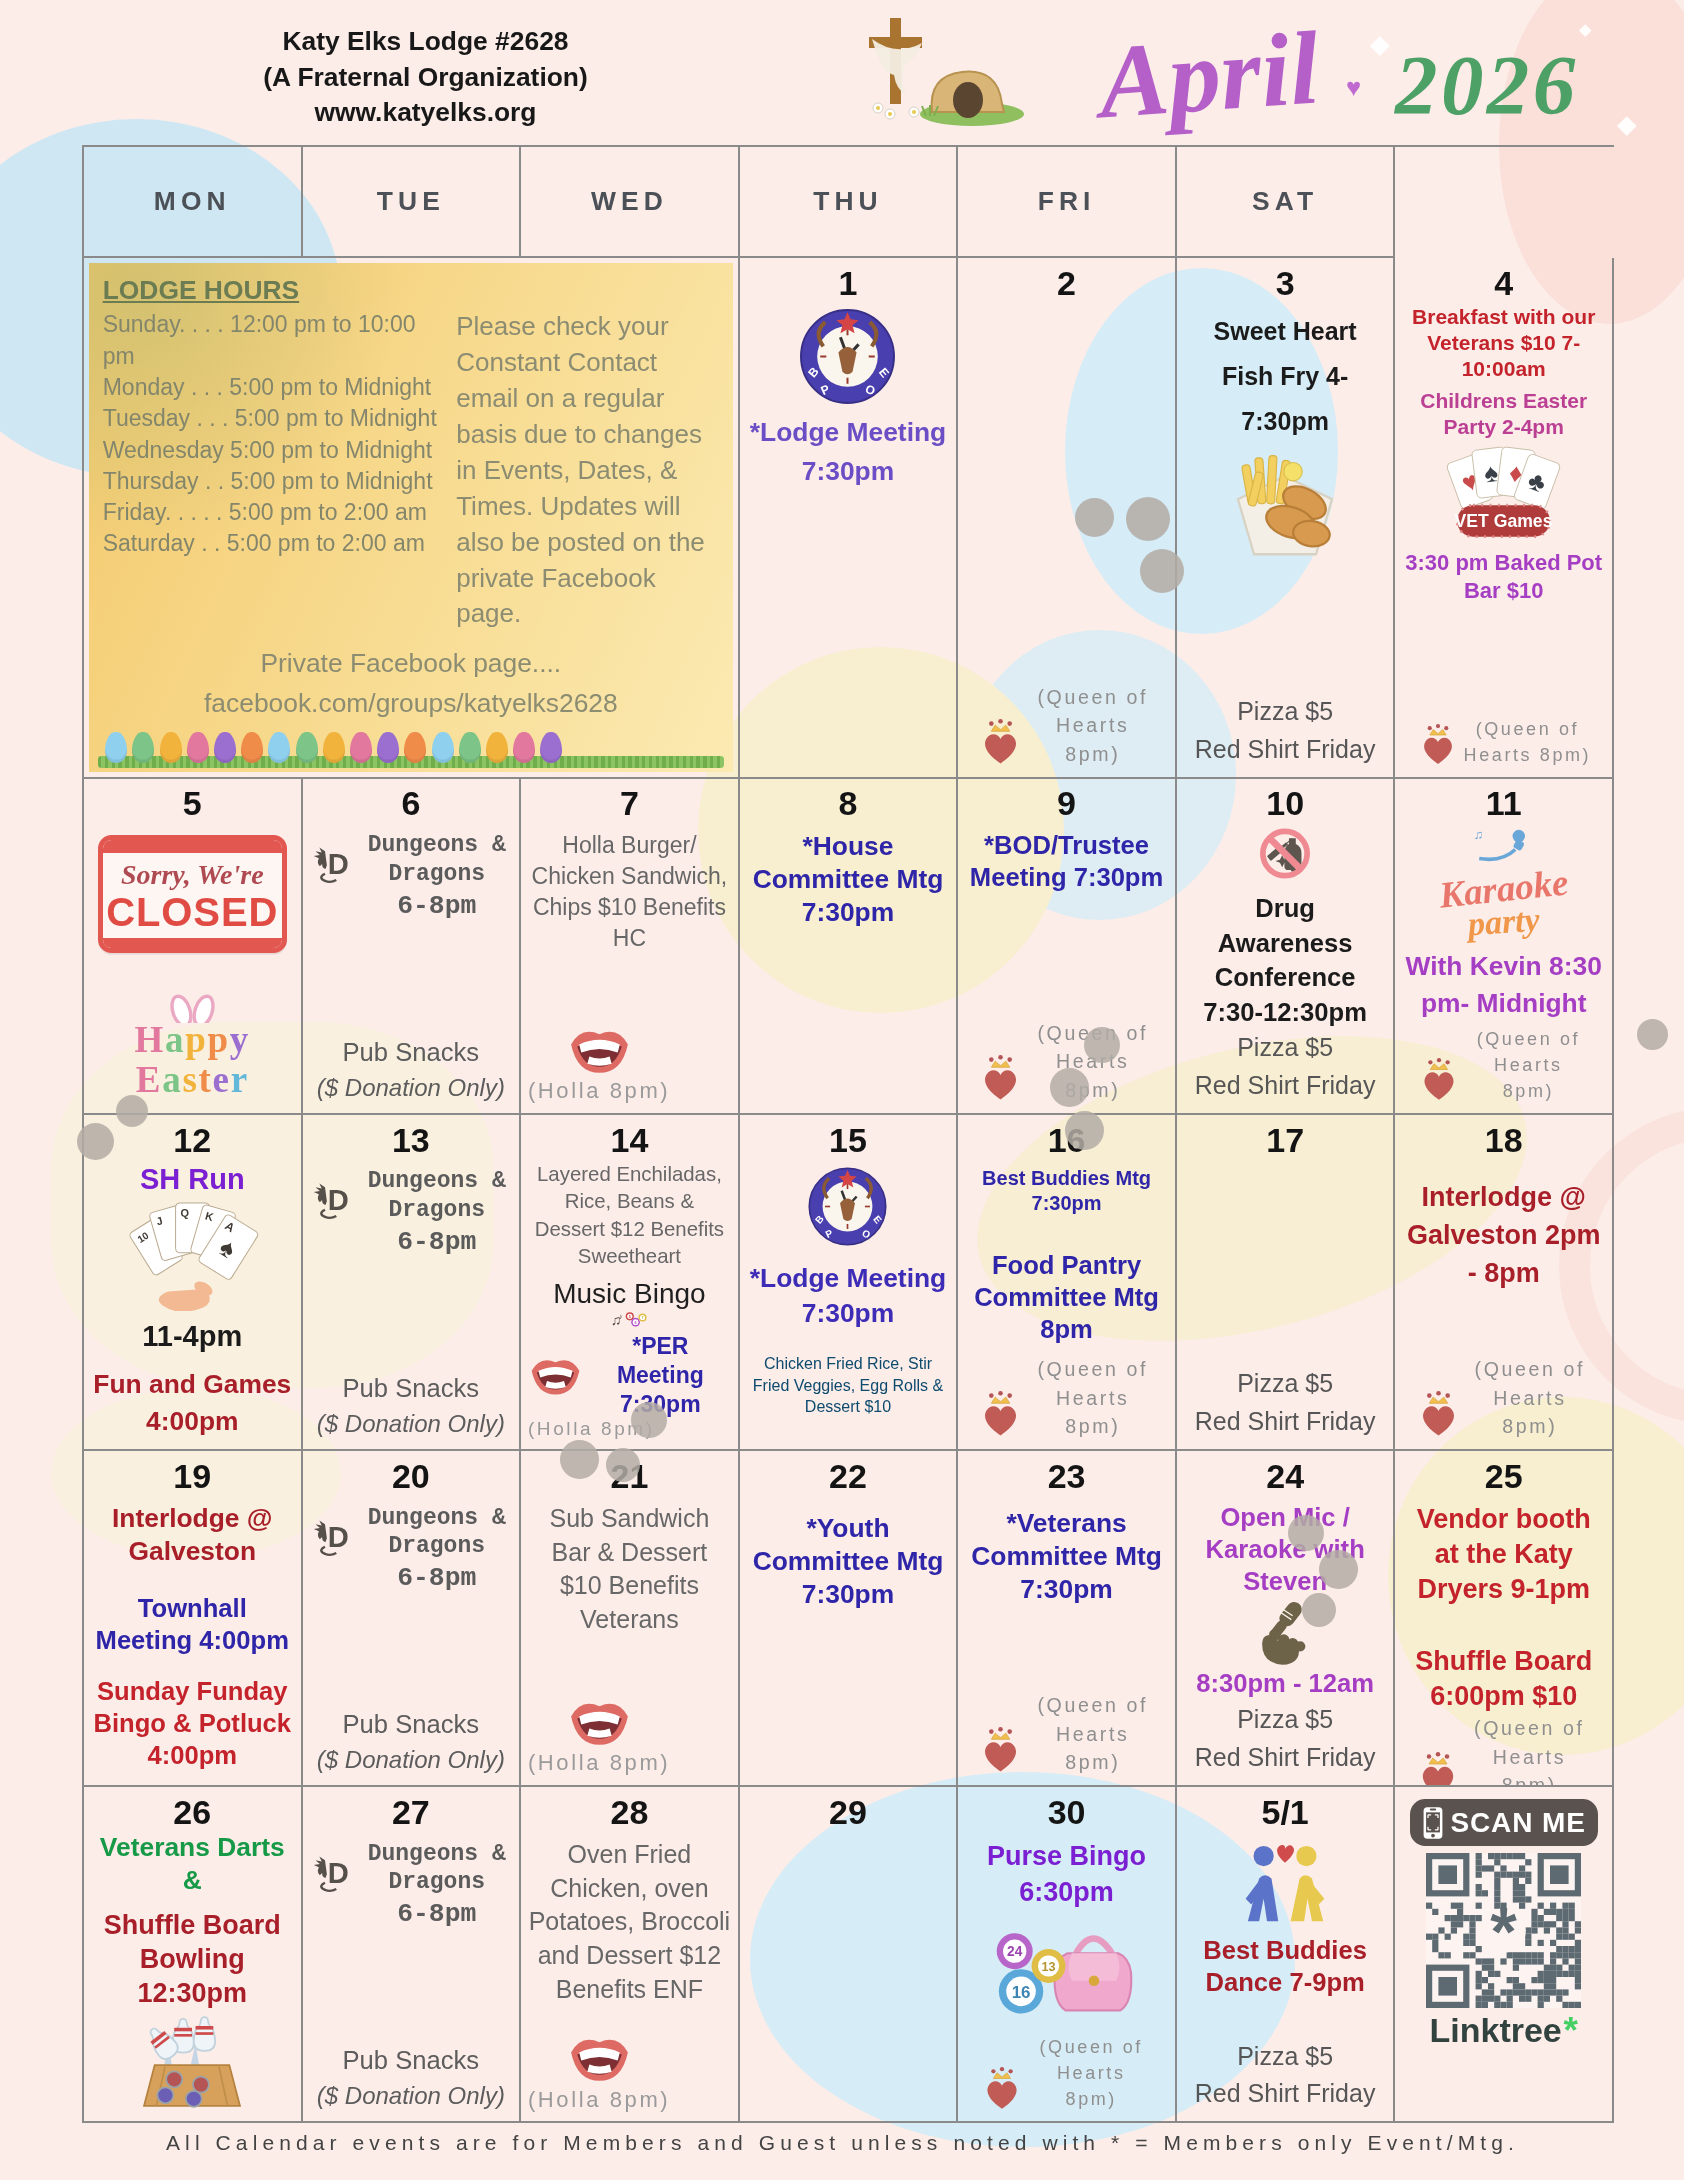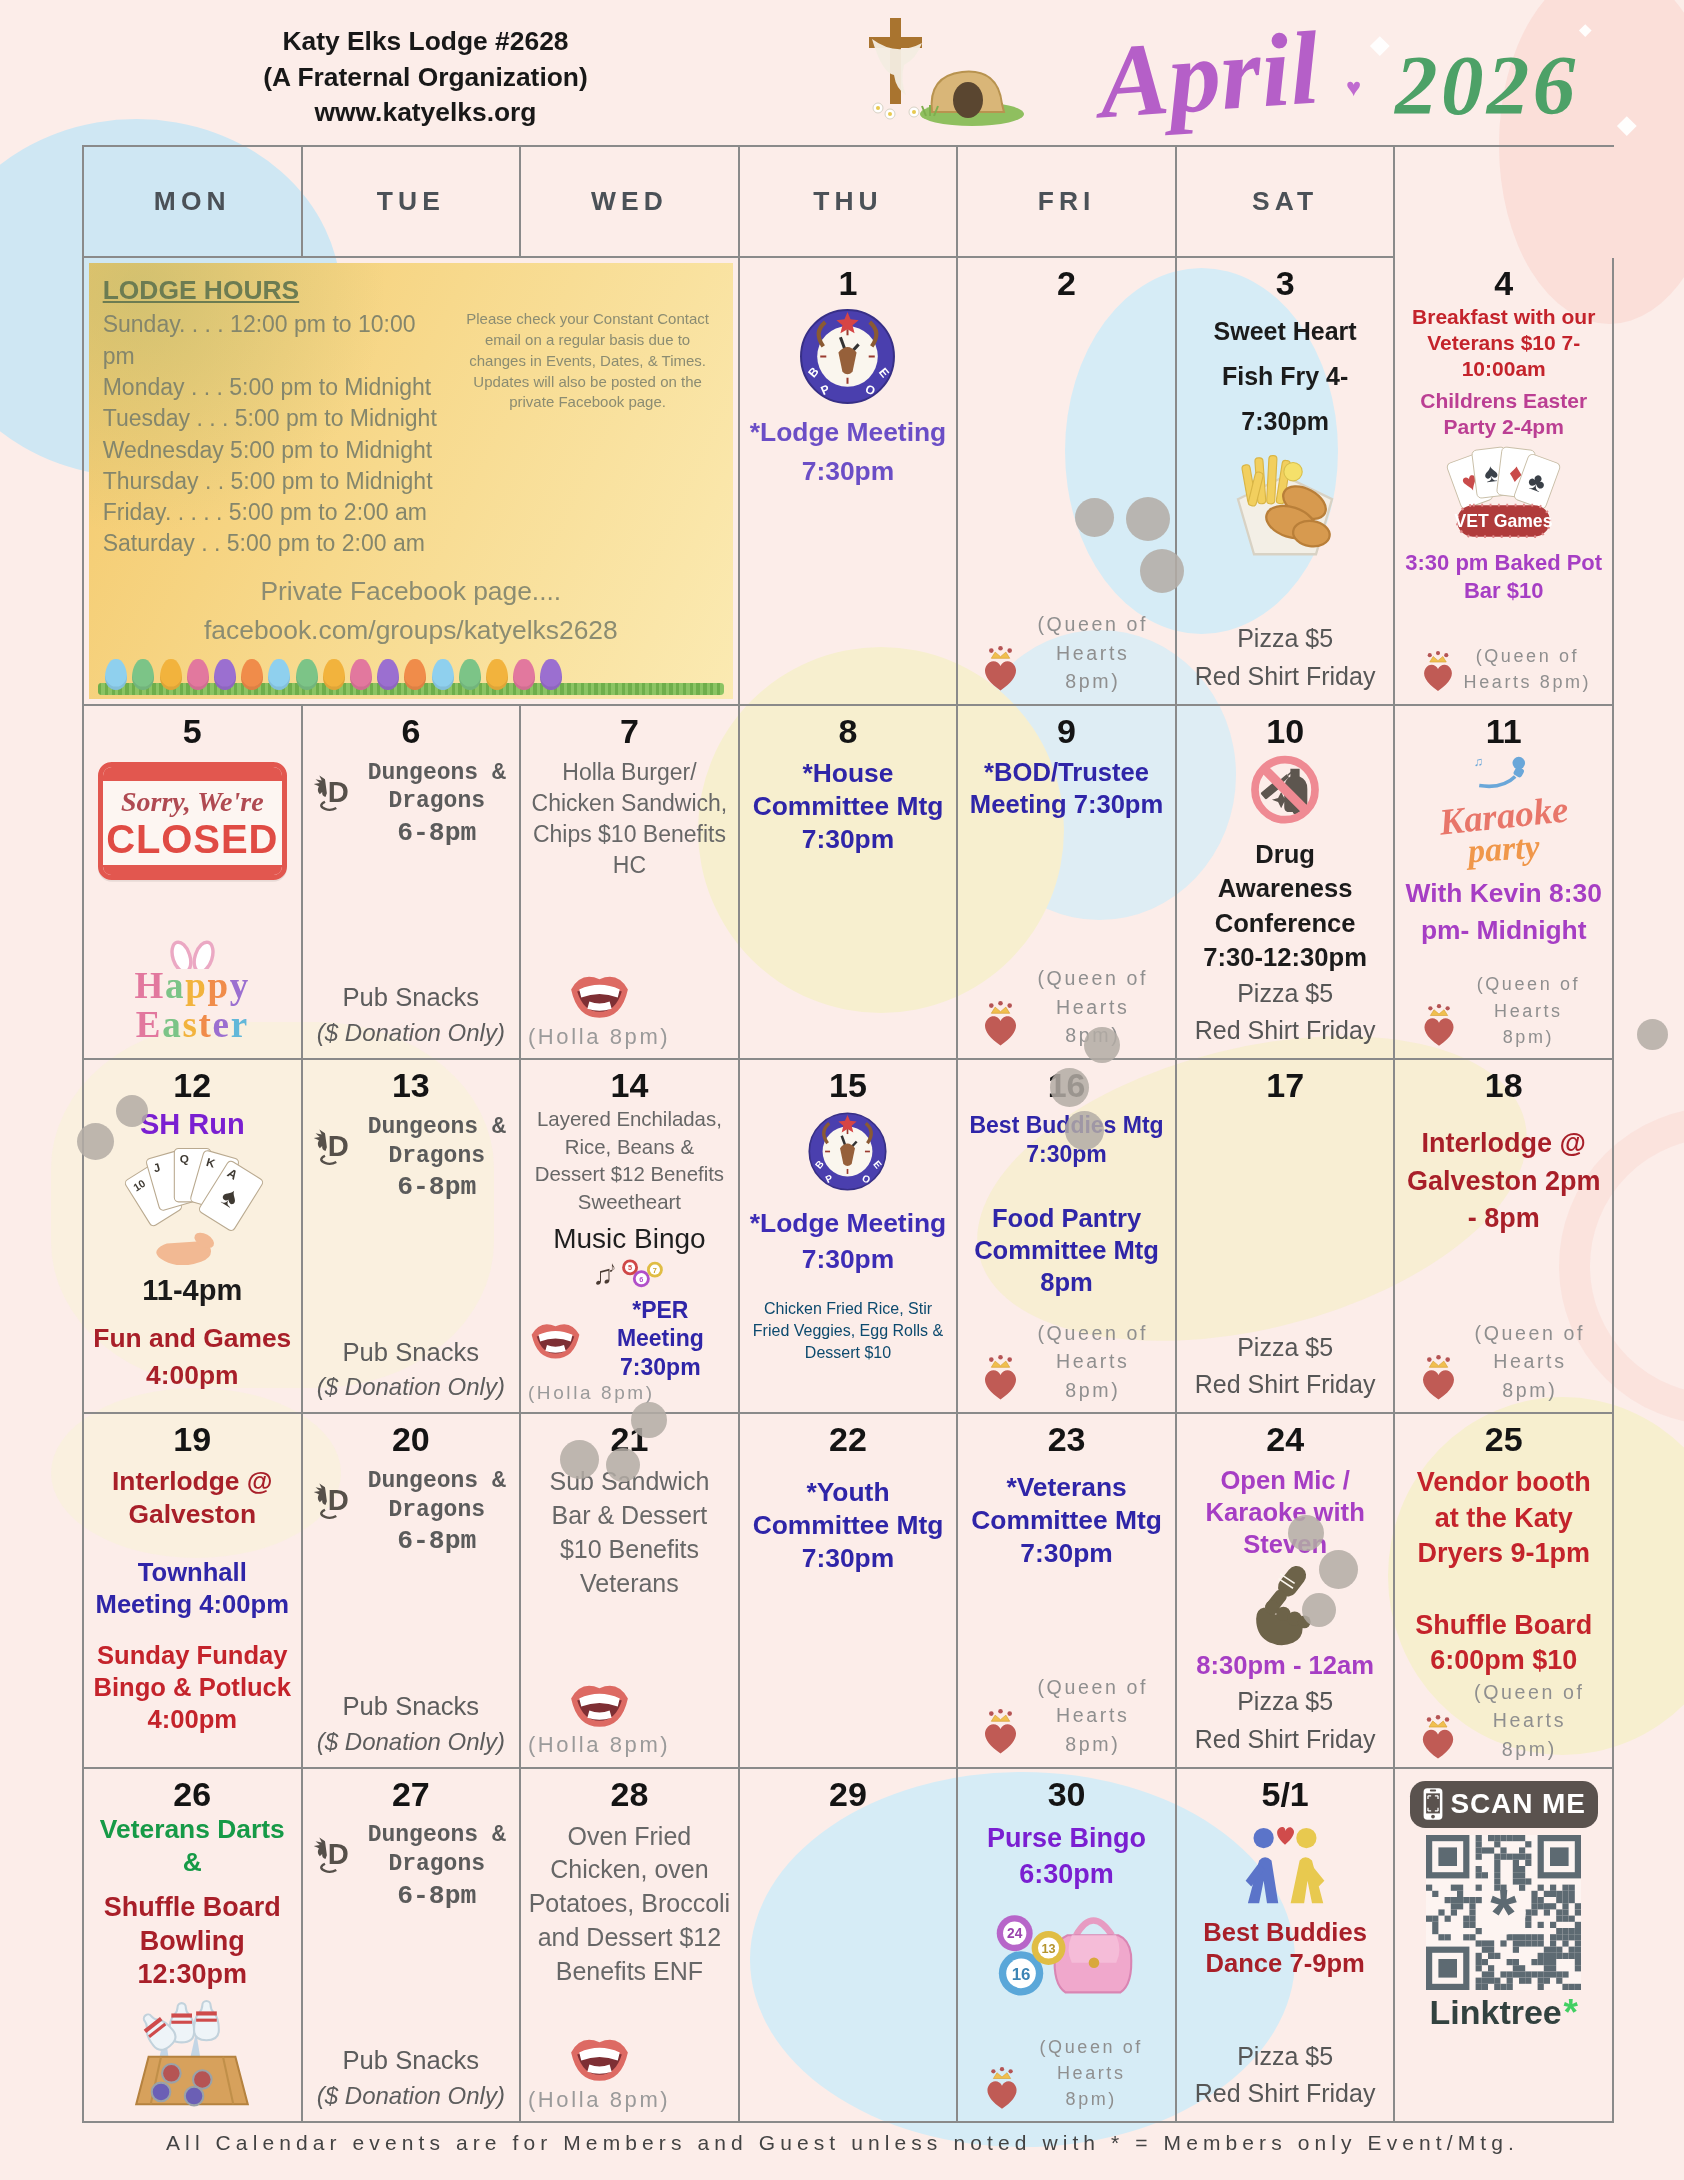--- a/index.html
+++ b/index.html
@@ -65,21 +65,21 @@
   .lodge-box{grid-column:1 / span 3;border-right:2.6px solid #8a8a8a;border-bottom:2.6px solid #8a8a8a;box-sizing:border-box;padding:5.1px;}
   .lodge-inner{width:100%;height:100%;box-sizing:border-box;position:relative;padding:12px 13.6px 48px 13.6px;
     background:
       radial-gradient(circle at 8% 6%, rgba(170,180,110,.45), rgba(170,180,110,0) 34%),
       linear-gradient(115deg,#f4c96c 0%,#f7d98c 45%,#fbeab2 100%);}
   .lh-title{font-weight:800;font-size:26.4px;color:#6c7c52;text-decoration:underline;}
   .lh-cols{display:flex;margin-top:3.4px;}
   .lh-left{width:57%;}
   .lh-right{width:43%;padding-left:5.1px;}
   .lh-line{font-size:23px;color:#84866c;line-height:1.36;font-weight:500;}
-  .lh-notice{font-size:15px;color:#8b8c72;line-height:1.38;font-weight:500;text-align:center;}
+  .lh-notice{font-size:26px;color:#8b8c72;line-height:1.38;font-weight:500;}
   .lh-fb{margin-top:12px;text-align:center;color:#8b8c72;font-size:26.4px;line-height:1.5;font-weight:500;}
   .eggs-wrap{position:absolute;left:8.5px;right:8.5px;bottom:3.4px;height:43px;}
   .grass{position:absolute;left:0;right:0;bottom:0;height:12px;
     background:repeating-linear-gradient(90deg,#6fae4b 0 3.4px,#8cc463 3.4px 6.8px);border-radius:3.4px;}
   #eggs{position:absolute;left:5.1px;bottom:5.1px;display:flex;}
   .egg{display:inline-block;width:22px;height:31px;margin:0 2.6px;
     border-radius:50% 50% 50% 50% / 62% 62% 42% 42%;box-shadow:inset 0 -3.4px 0 rgba(0,0,0,.08);}
   
   .closed-sign{width:179px;background:#fdf6f2;border:5.1px solid #e2574f;border-radius:13.6px;margin-top:12px;
     box-shadow:0 1.7px 0 rgba(0,0,0,.08);overflow:hidden;}
@@ -627,21 +627,21 @@
     <div class="num">15</div>
     <svg width="95" height="95" viewBox="0 0 112 97.9375">
         <use href="#sym-bpoe"></use>
       </svg>
     <div class="ev indigo" style="font-size:26.4px;line-height:1.35">*Lodge Meeting 7:30pm</div>
     <div class="menu" style="font-size:16px;color:#0c4a6e;margin-top:21px">Chicken Fried Rice, Stir Fried Veggies, Egg Rolls &amp; Dessert $10</div>
   </div>
 
   <div class="cell">
     <div class="num">16</div>
-    <div class="ev blue" style="font-size:23px">Best Buddies Mtg 7:30pm</div>
+    <div class="ev blue" style="font-size:20px">Best Buddies Mtg 7:30pm</div>
     <div class="ev blue" style="font-size:25.6px;margin-top:34px">Food Pantry Committee Mtg 8pm</div>
     <div class="qoh-row">
       <svg width="49" height="49" viewBox="0 0 58 58">
           <use href="#sym-heart"></use>
         </svg>
       <div class="qoh-text" style="width:128px">(Queen of Hearts 8pm)</div>
     </div>
   </div>
 
   <div class="cell">

